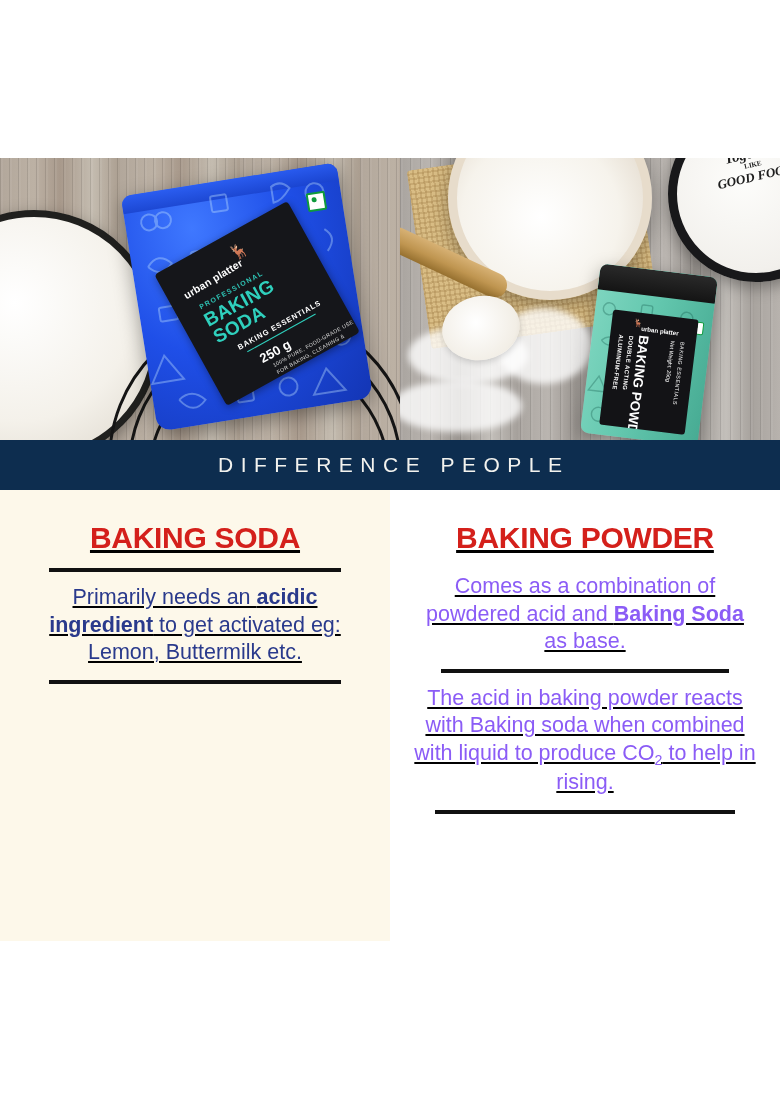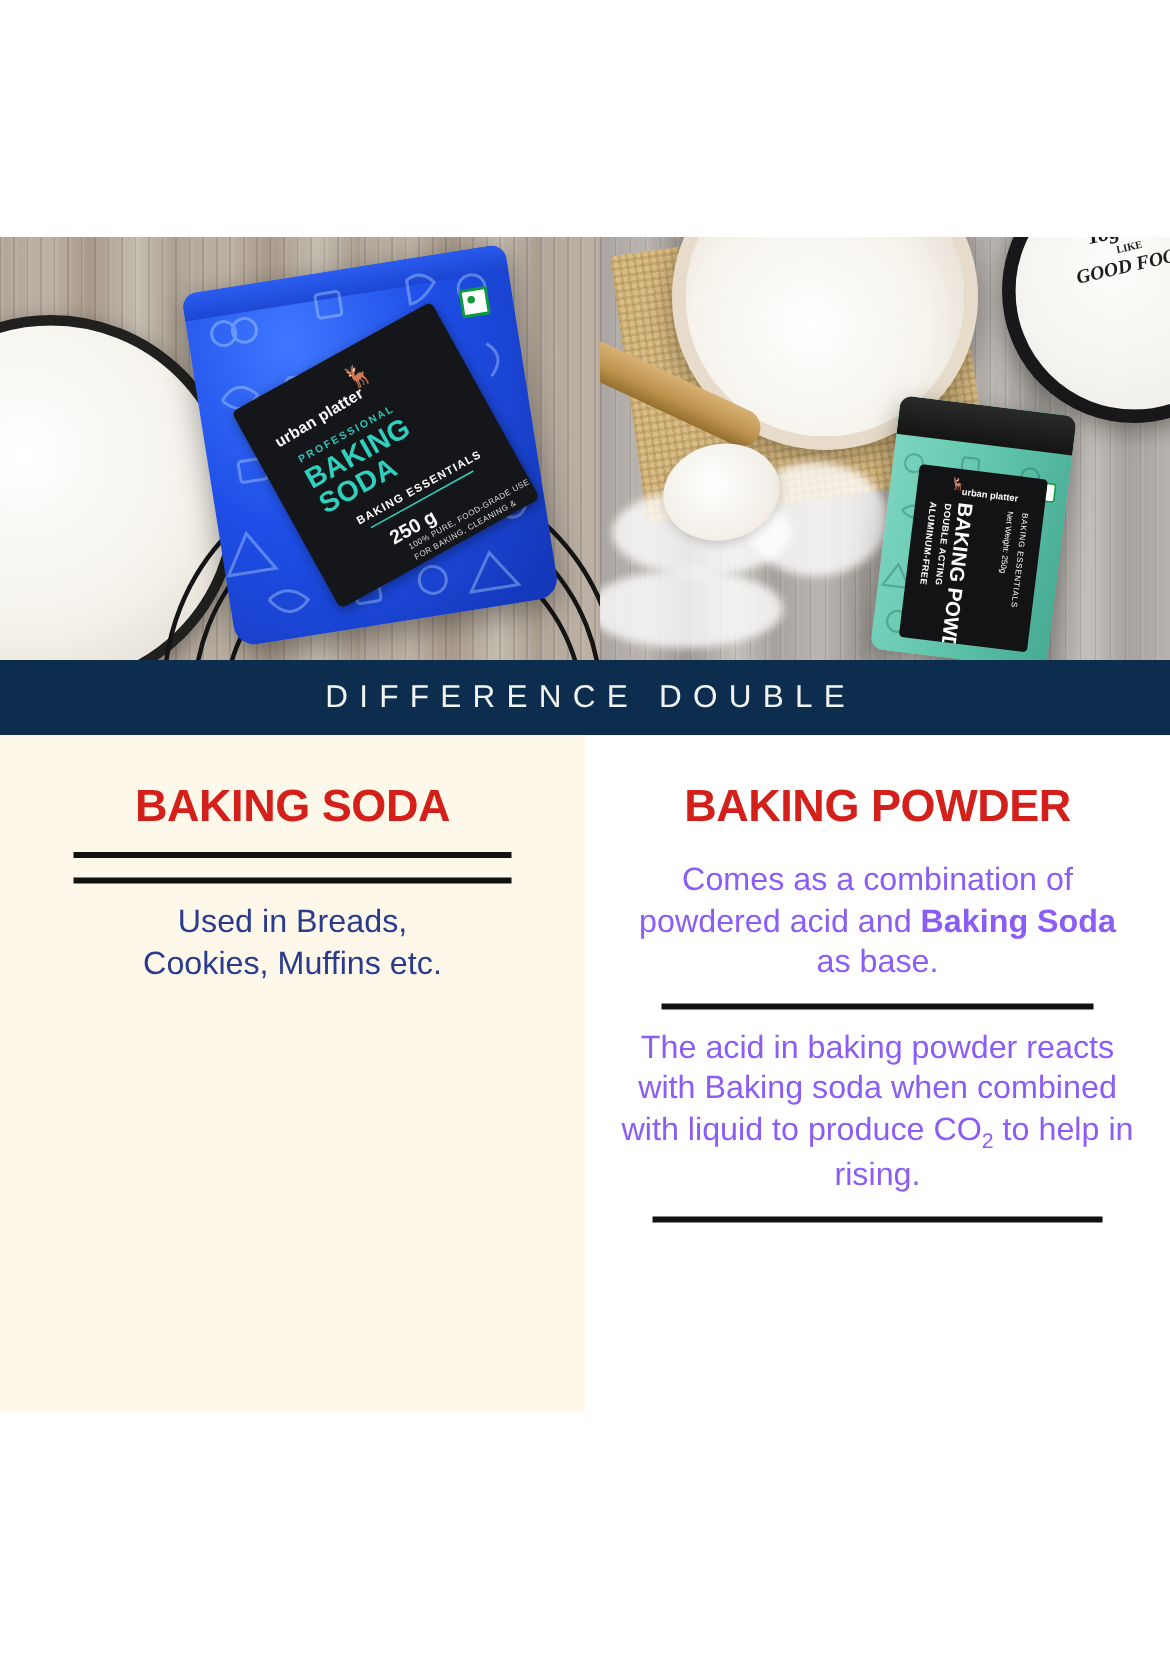--- a/index.html
+++ b/index.html
@@ -296,20 +296,21 @@
     position: absolute;
     left: 0; top: 490px;
     width: 780px; height: 453px;
     background: #ffffff;
   }
   .col {
     position: absolute;
     top: 0;
     height: 451px;
     box-sizing: border-box;
+    text-decoration: underline;
   }
   .col-left  { left: 0;     width: 390px; background: #fdf8ea; padding: 0 22px; }
   .col-right { left: 390px; width: 390px; background: #ffffff; padding: 0 24px; }
 
   .col-head {
     margin: 0;
     padding-top: 31px;
     text-align: center;
     color: #d4201b;
     font-size: 30px;
@@ -456,38 +457,37 @@
         <div class="pt1">NOTHING BRINGS PEOPLE</div>
         <div class="pt2">Together</div>
         <div class="pt3">LIKE</div>
         <div class="pt4">GOOD FOOD</div>
       </div>
     </div>
   </div>
 </div>
 
 <div class="banner">
-  <span class="banner-title">DIFFERENCE DOUBLE</span>
+  <span class="banner-title">DIFFERENCE PEOPLE</span>
 </div>
 
 <div class="compare">
 
   <div class="col col-left">
     <div class="col-head">BAKING SODA</div>
 
 
     <hr class="hr">
 
+    <div class="blk">
+      <span>Primarily needs an </span><b>acidic ingredient</b><span> to get activated eg: Lemon, Buttermilk etc.</span>
+    </div>
 
     <hr class="hr">
 
-    <div class="blk">
-      <span>Used in Breads,</span><br>
-      <span>Cookies, Muffins etc.</span>
-    </div>
   </div>
 
   <div class="col col-right">
     <div class="col-head">BAKING POWDER</div>
 
     <div class="blk d1">
       <span>Comes as a combination of powdered acid and </span><b>Baking Soda</b><span> as base.</span>
     </div>
 
     <hr class="hr">

